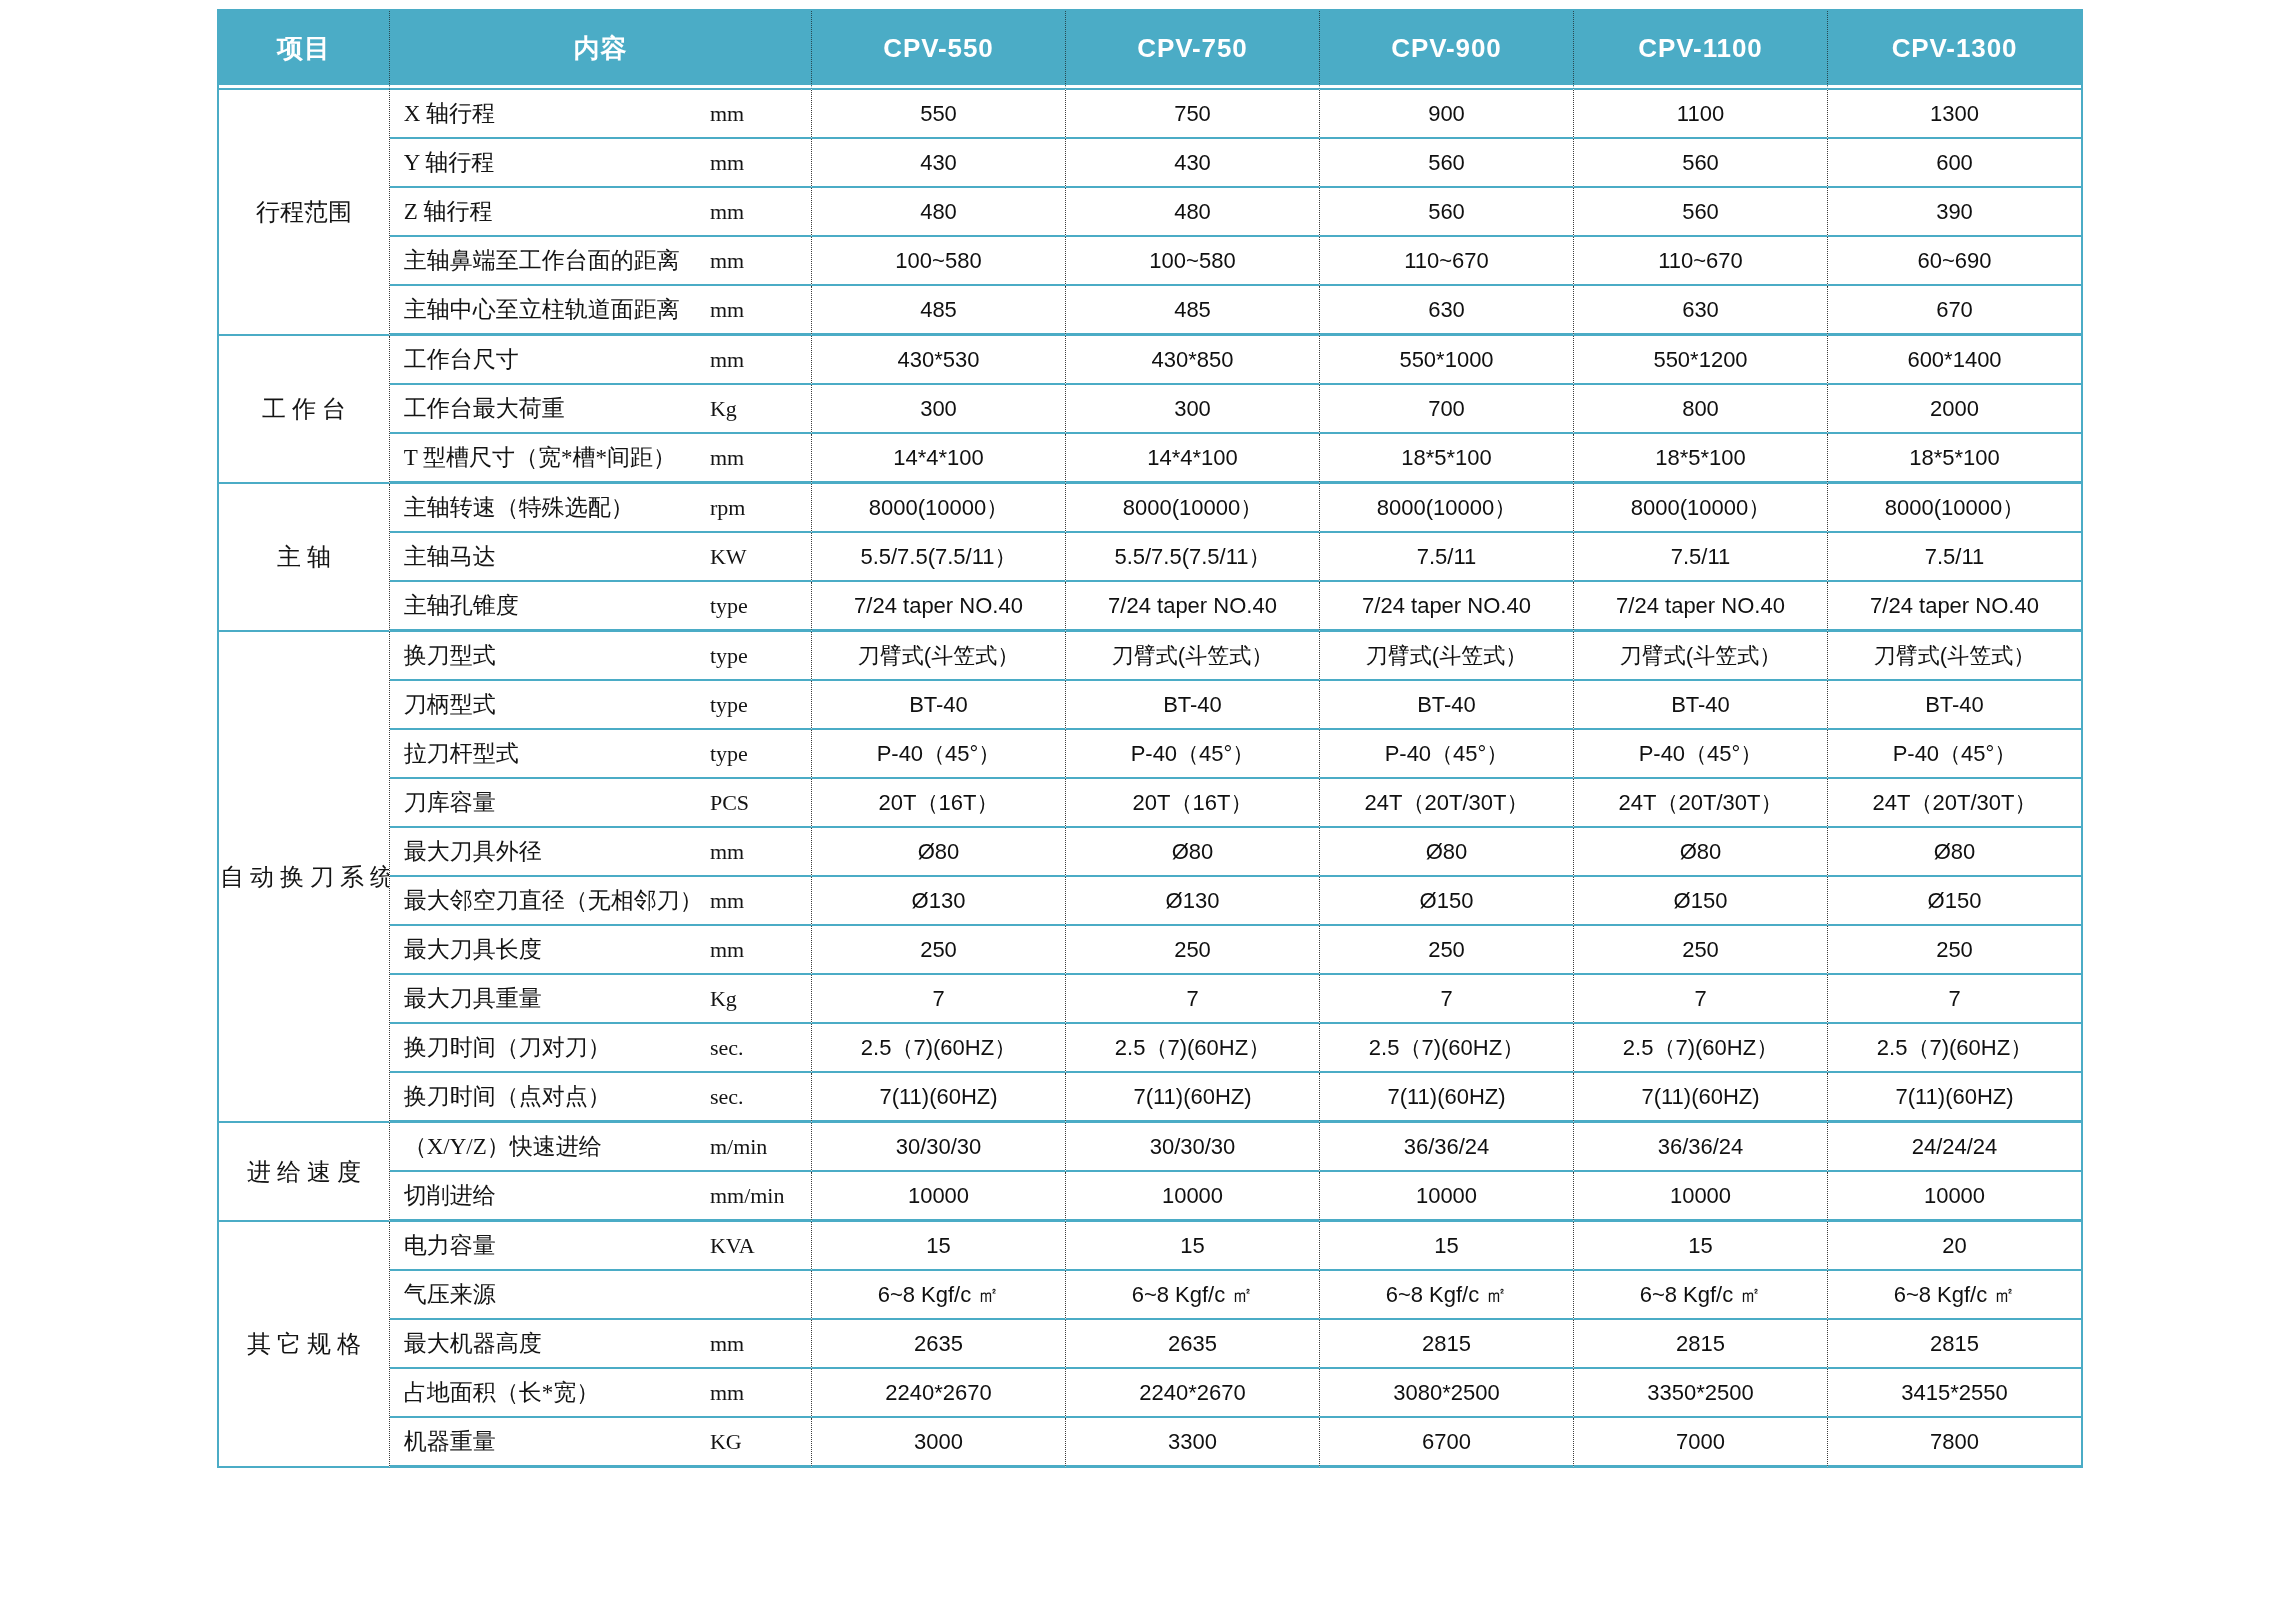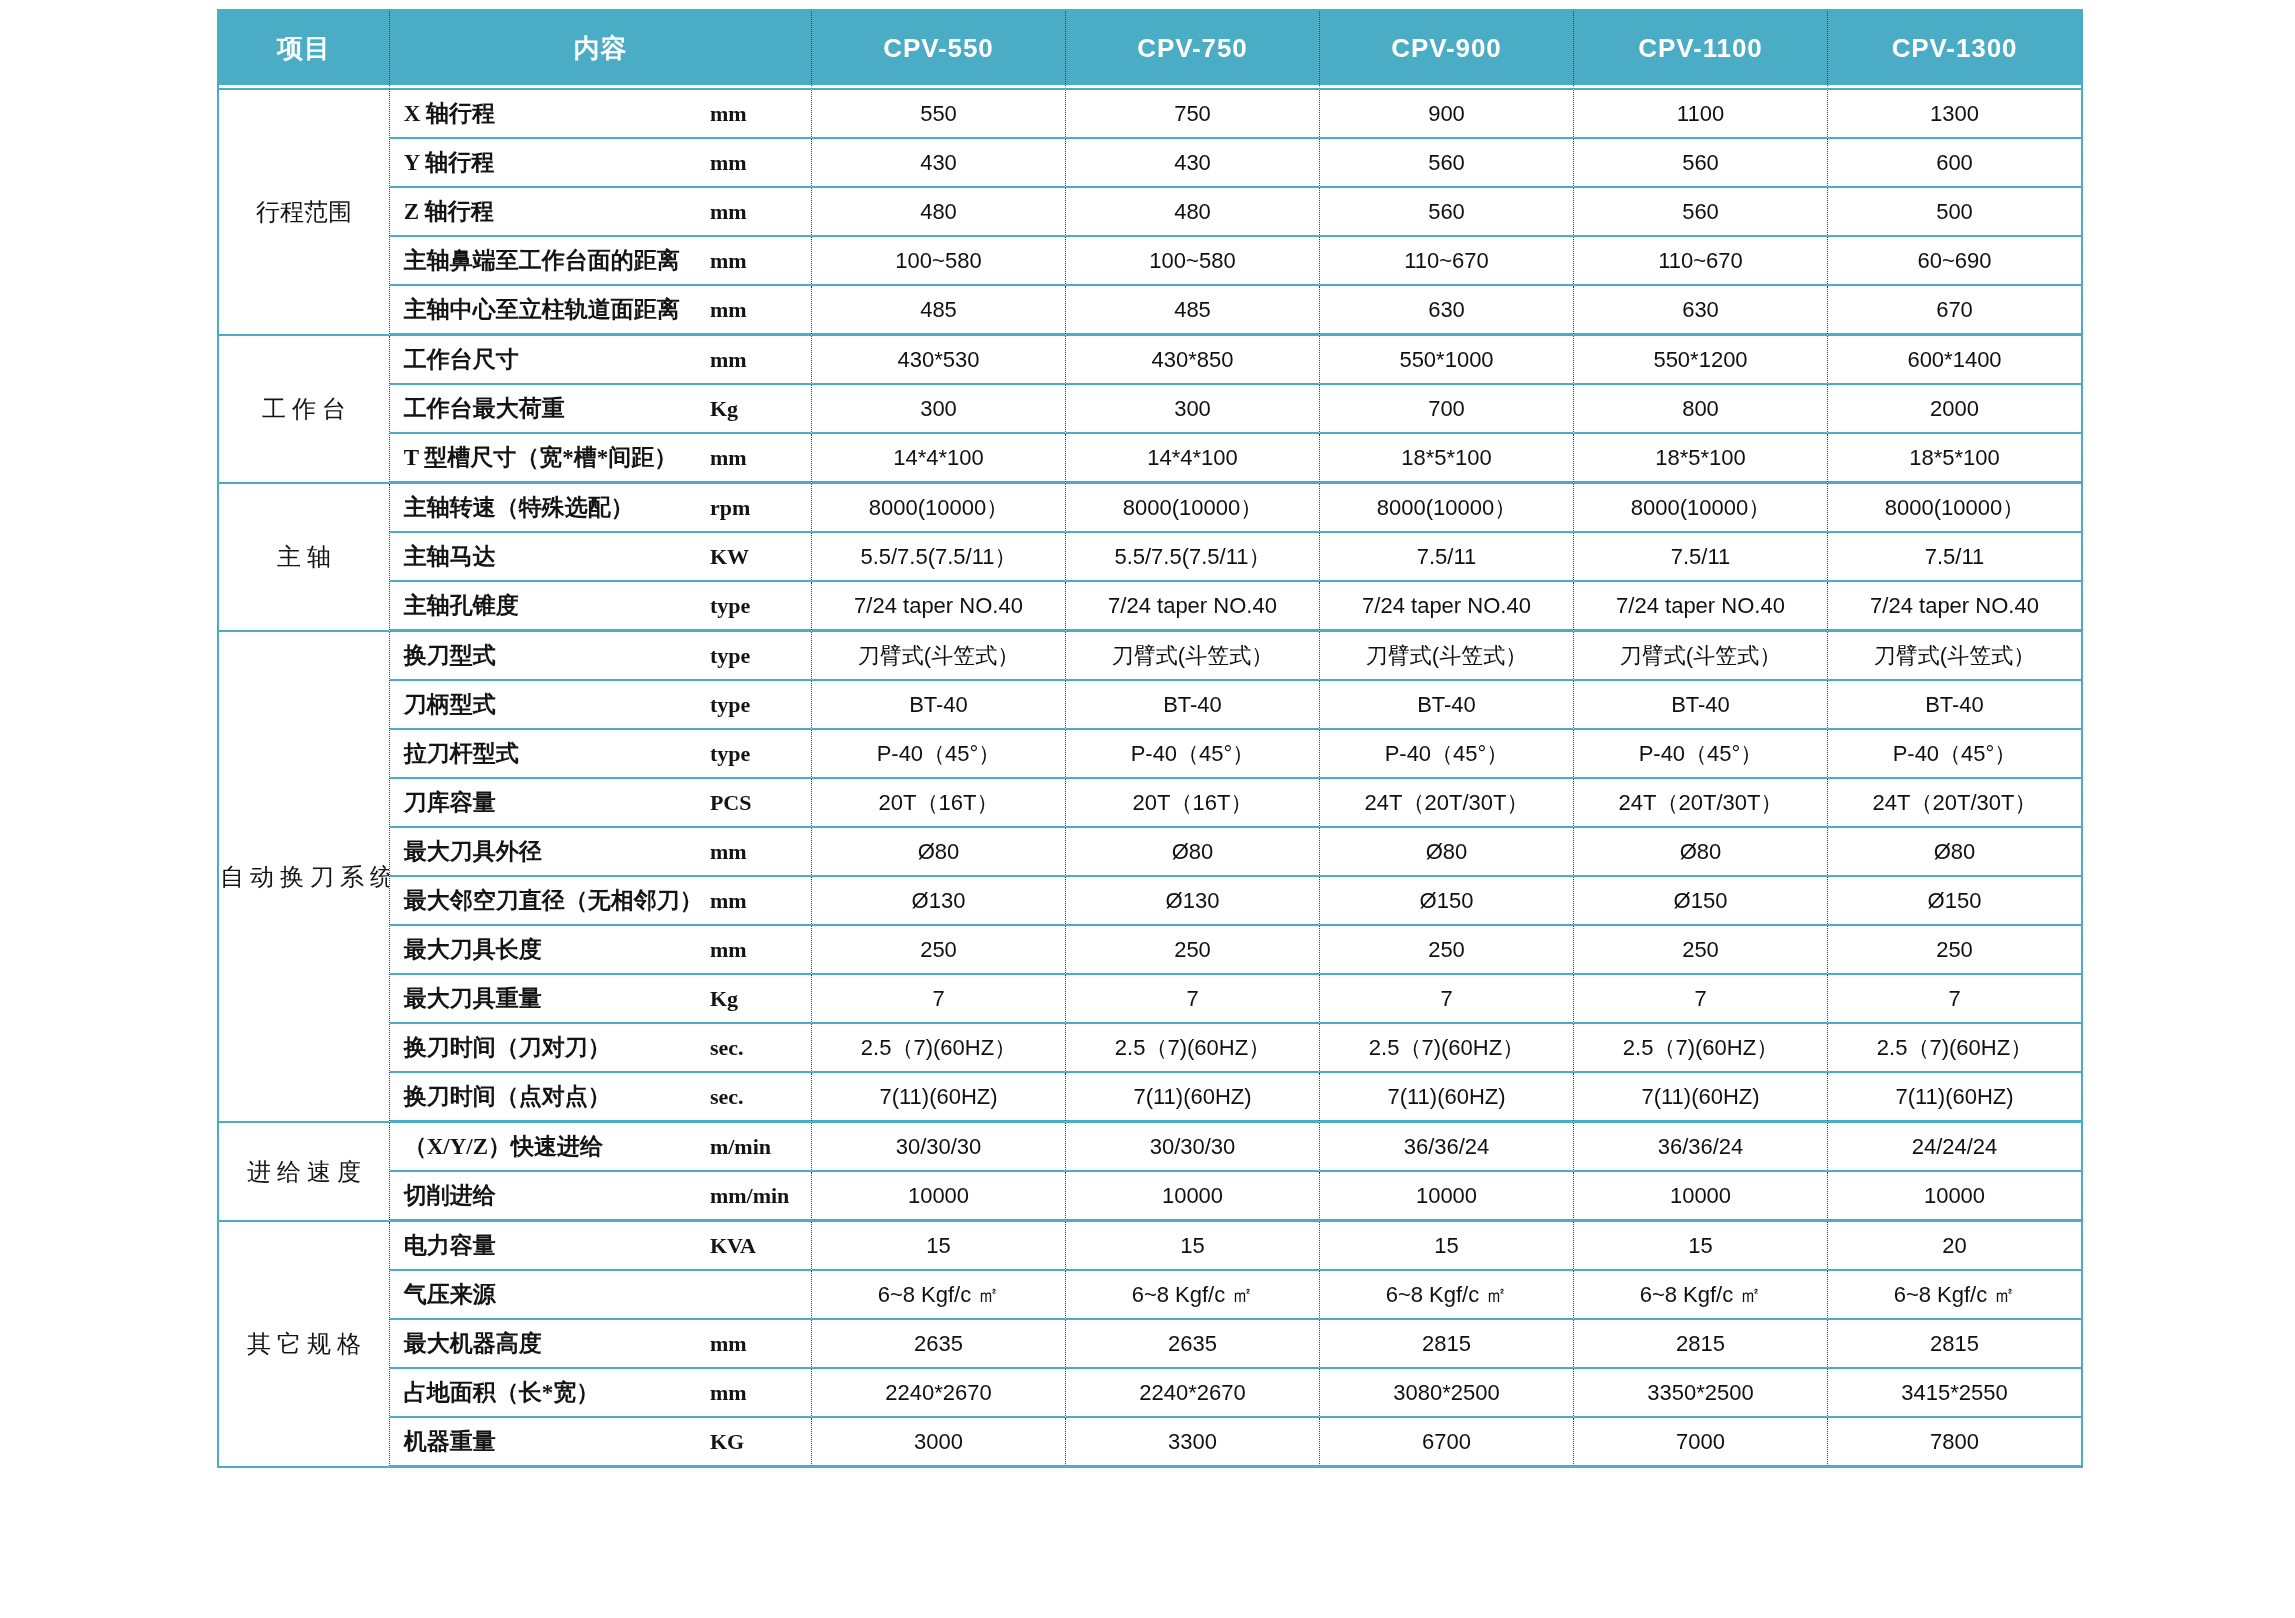--- a/index.html
+++ b/index.html
@@ -61,21 +61,20 @@
   tbody tr.group-end td { border-bottom-width: 3.4px; }
 
   td.group-cell {
     text-align: center;
     font-family: Liberation Serif, serif;
     font-size: 24px;
     color: #141414;
   }
   td.label-cell {
     padding: 0;
-    font-weight: bold;
   }
   .label-flex {
     display: flex;
     align-items: center;
     justify-content: space-between;
     padding-left: 13.7px;
     padding-right: 5.1px;
     height: 100%;
   }
   .row-label {
@@ -157,21 +156,21 @@
             <td class="label-cell">
               <div class="label-flex">
                 <span class="row-label">Z 轴行程</span>
                 <span class="row-unit">mm</span>
               </div>
             </td>
             <td class="value-cell">480</td>
             <td class="value-cell">480</td>
             <td class="value-cell">560</td>
             <td class="value-cell">560</td>
-            <td class="value-cell">500</td>
+            <td class="value-cell">390</td>
           </tr>
           <tr>
             <td class="label-cell">
               <div class="label-flex">
                 <span class="row-label">主轴鼻端至工作台面的距离</span>
                 <span class="row-unit">mm</span>
               </div>
             </td>
             <td class="value-cell">100~580</td>
             <td class="value-cell">100~580</td>

